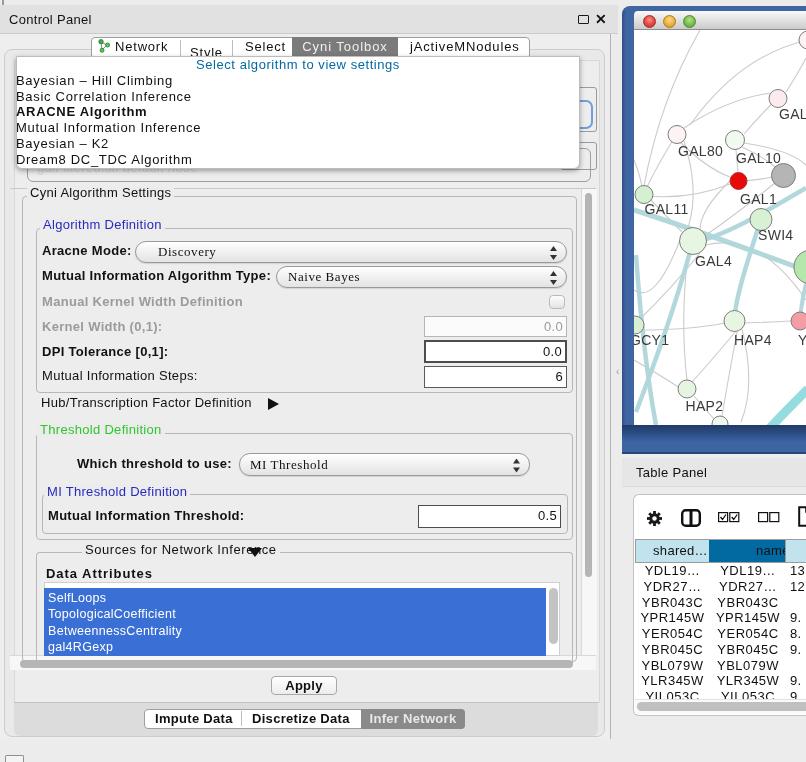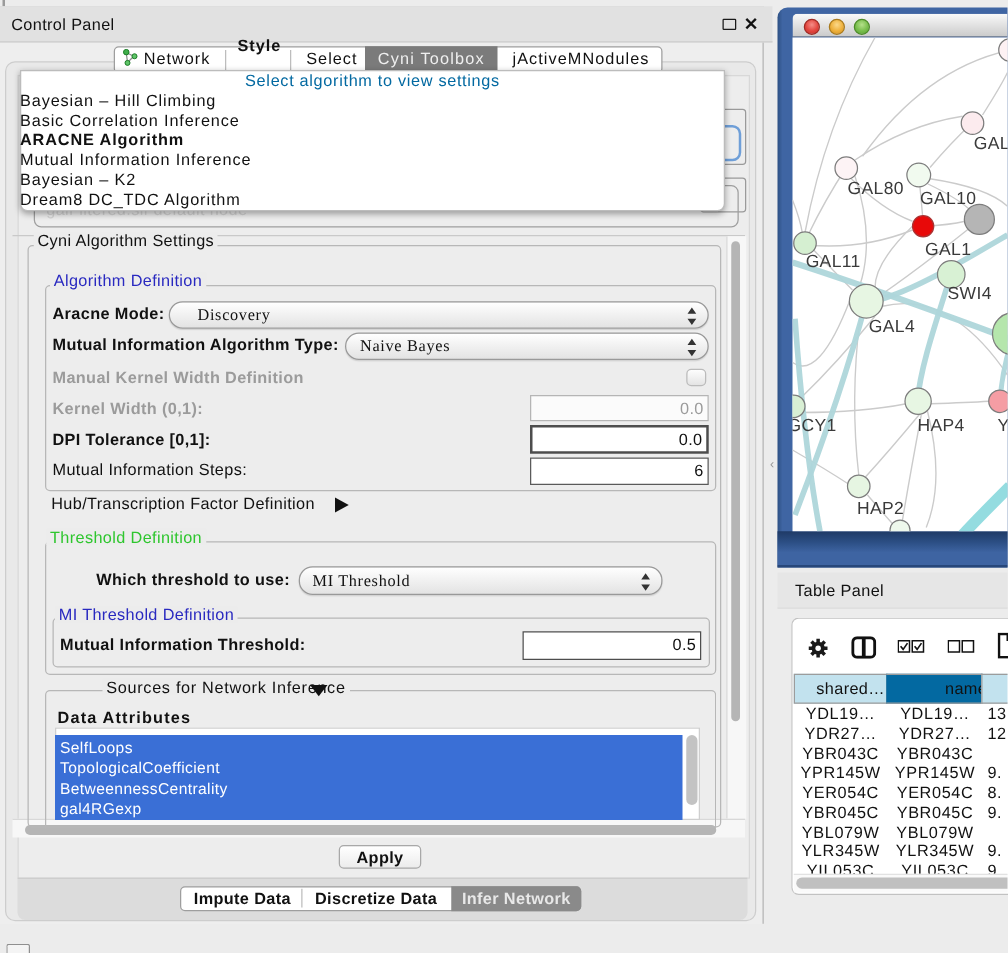--- a/index.html
+++ b/index.html
@@ -29,21 +29,21 @@
 
 <div class="abs" style="left:91px;top:37px;width:439px;height:22px;background:#fff;border:1px solid #9e9e9e;border-radius:4px;box-sizing:border-box;"></div>
 <svg class="abs" style="left:98px;top:39px;" width="13" height="14" viewBox="0 0 13 14">
 <path d="M3 3 L9 6 M3 3 L4 11 M9 6 L4 11" stroke="#8a8a8a" stroke-width="1"></path>
 <circle cx="3" cy="2.7" r="2.2" fill="#3fae4a" stroke="#1d7d28" stroke-width="0.8"></circle>
 <circle cx="9.6" cy="6" r="2" fill="#5fc468" stroke="#1d7d28" stroke-width="0.8"></circle>
 <circle cx="4" cy="11.3" r="2" fill="#5fc468" stroke="#1d7d28" stroke-width="0.8"></circle>
 </svg>
 <div class="abs" style="left:115px;top:38.5px;line-height:15px;letter-spacing:0.8px;">Network</div>
 <div class="abs" style="left:180px;top:40px;width:1px;height:16px;background:#bdbdbd;"></div>
-<div class="abs" style="left:190px;top:29px;line-height:15px;letter-spacing:0.8px;font-weight:bold;">Style</div>
+<div class="abs" style="left:190px;top:45px;line-height:15px;letter-spacing:0.8px;">Style</div>
 <div class="abs" style="left:232px;top:40px;width:1px;height:16px;background:#bdbdbd;"></div>
 <div class="abs" style="left:245px;top:38.5px;line-height:15px;letter-spacing:0.8px;">Select</div>
 <div class="abs" style="left:292px;top:37px;width:106px;height:22px;background:#7b7b7b;color:#efefef;text-align:center;line-height:19.5px;letter-spacing:0.95px;">Cyni Toolbox</div>
 <div class="abs" style="left:410px;top:38.5px;line-height:15px;letter-spacing:0.85px;">jActiveMNodules</div>
 
 <div class="abs" style="left:560px;top:87px;width:35px;height:43px;border:1px solid #9a9a9a;border-radius:3px;"></div>
 <div class="abs" style="left:566px;top:100px;width:23px;height:25px;border:2.5px solid #6f9fd8;border-radius:7px;"></div>
 <div class="abs" style="left:560px;top:142px;width:35px;height:26px;border:1px solid #9a9a9a;border-radius:3px;"></div>
 <div class="abs" style="left:27px;top:148px;width:564px;height:34px;border:1px solid #9f9f9f;border-radius:6px;box-sizing:border-box;"></div>
 <div class="abs" style="left:37px;top:161px;line-height:13px;color:#d4d4d4;">galFiltered.sif default node</div>

